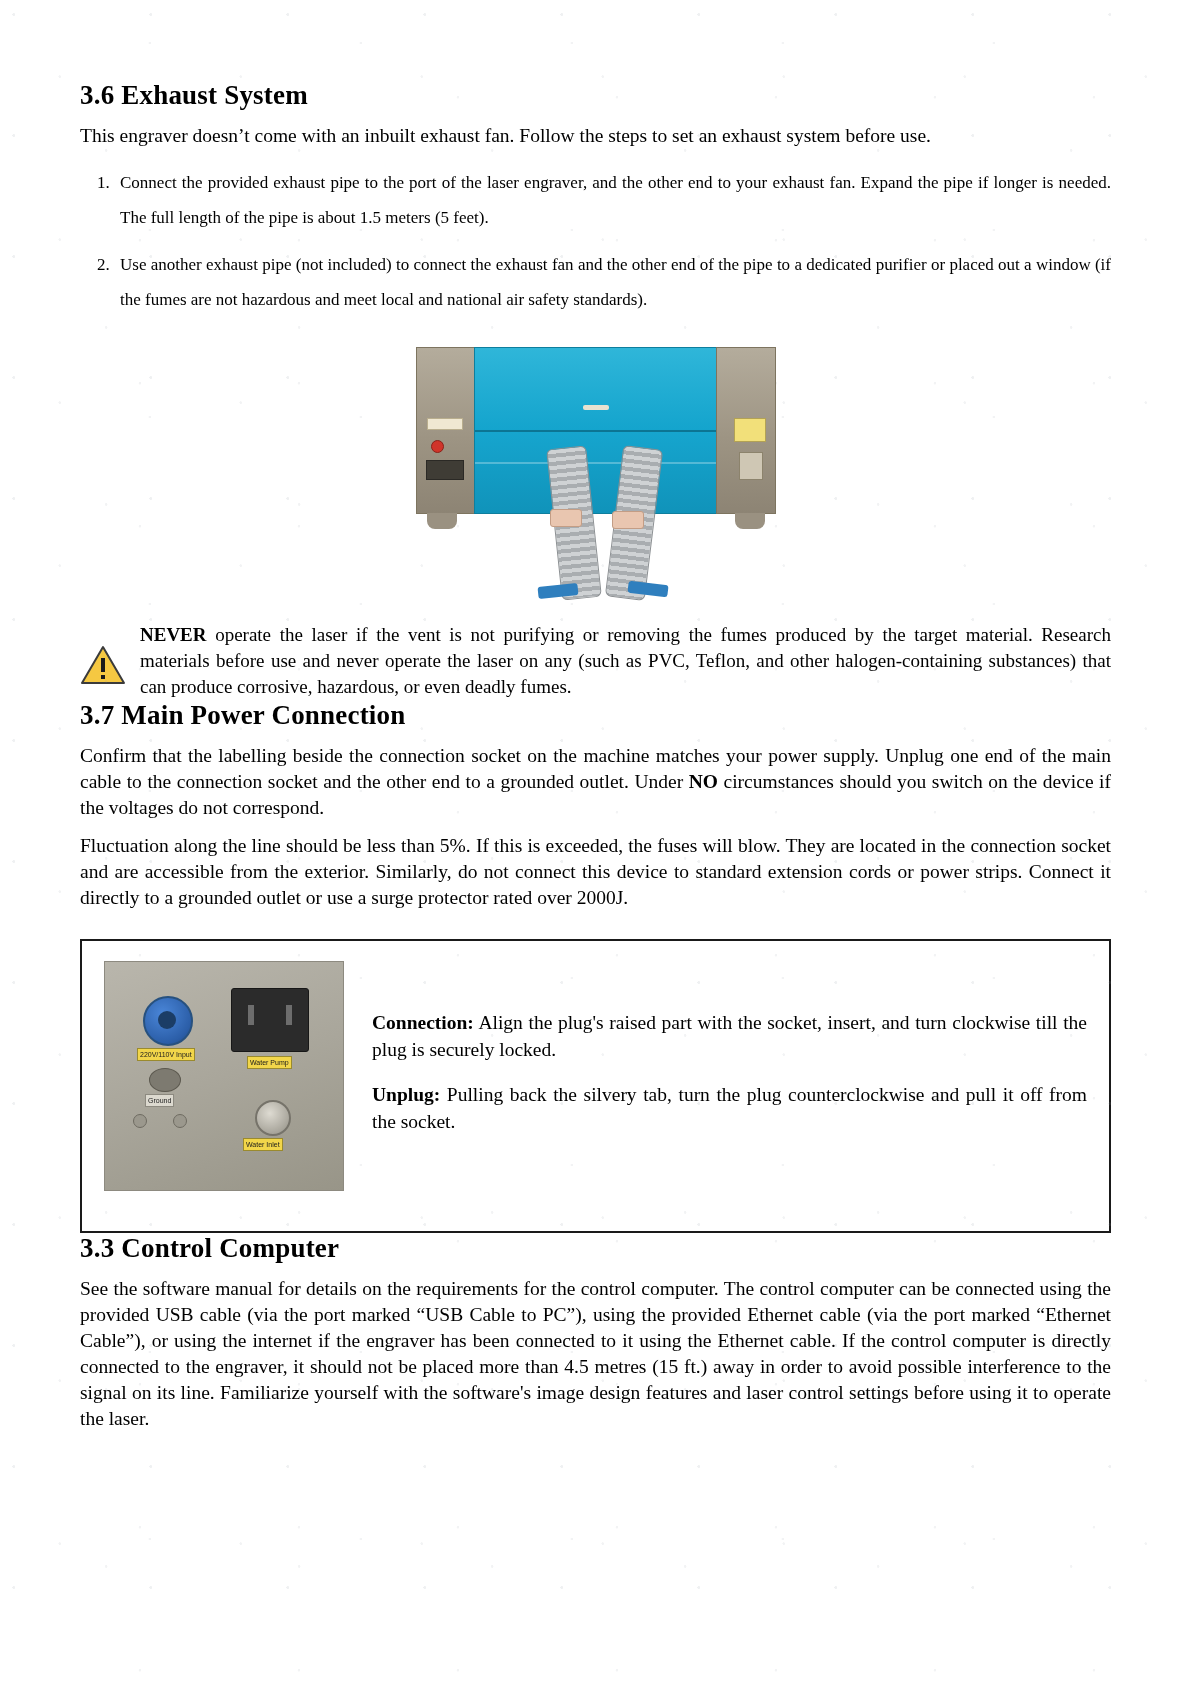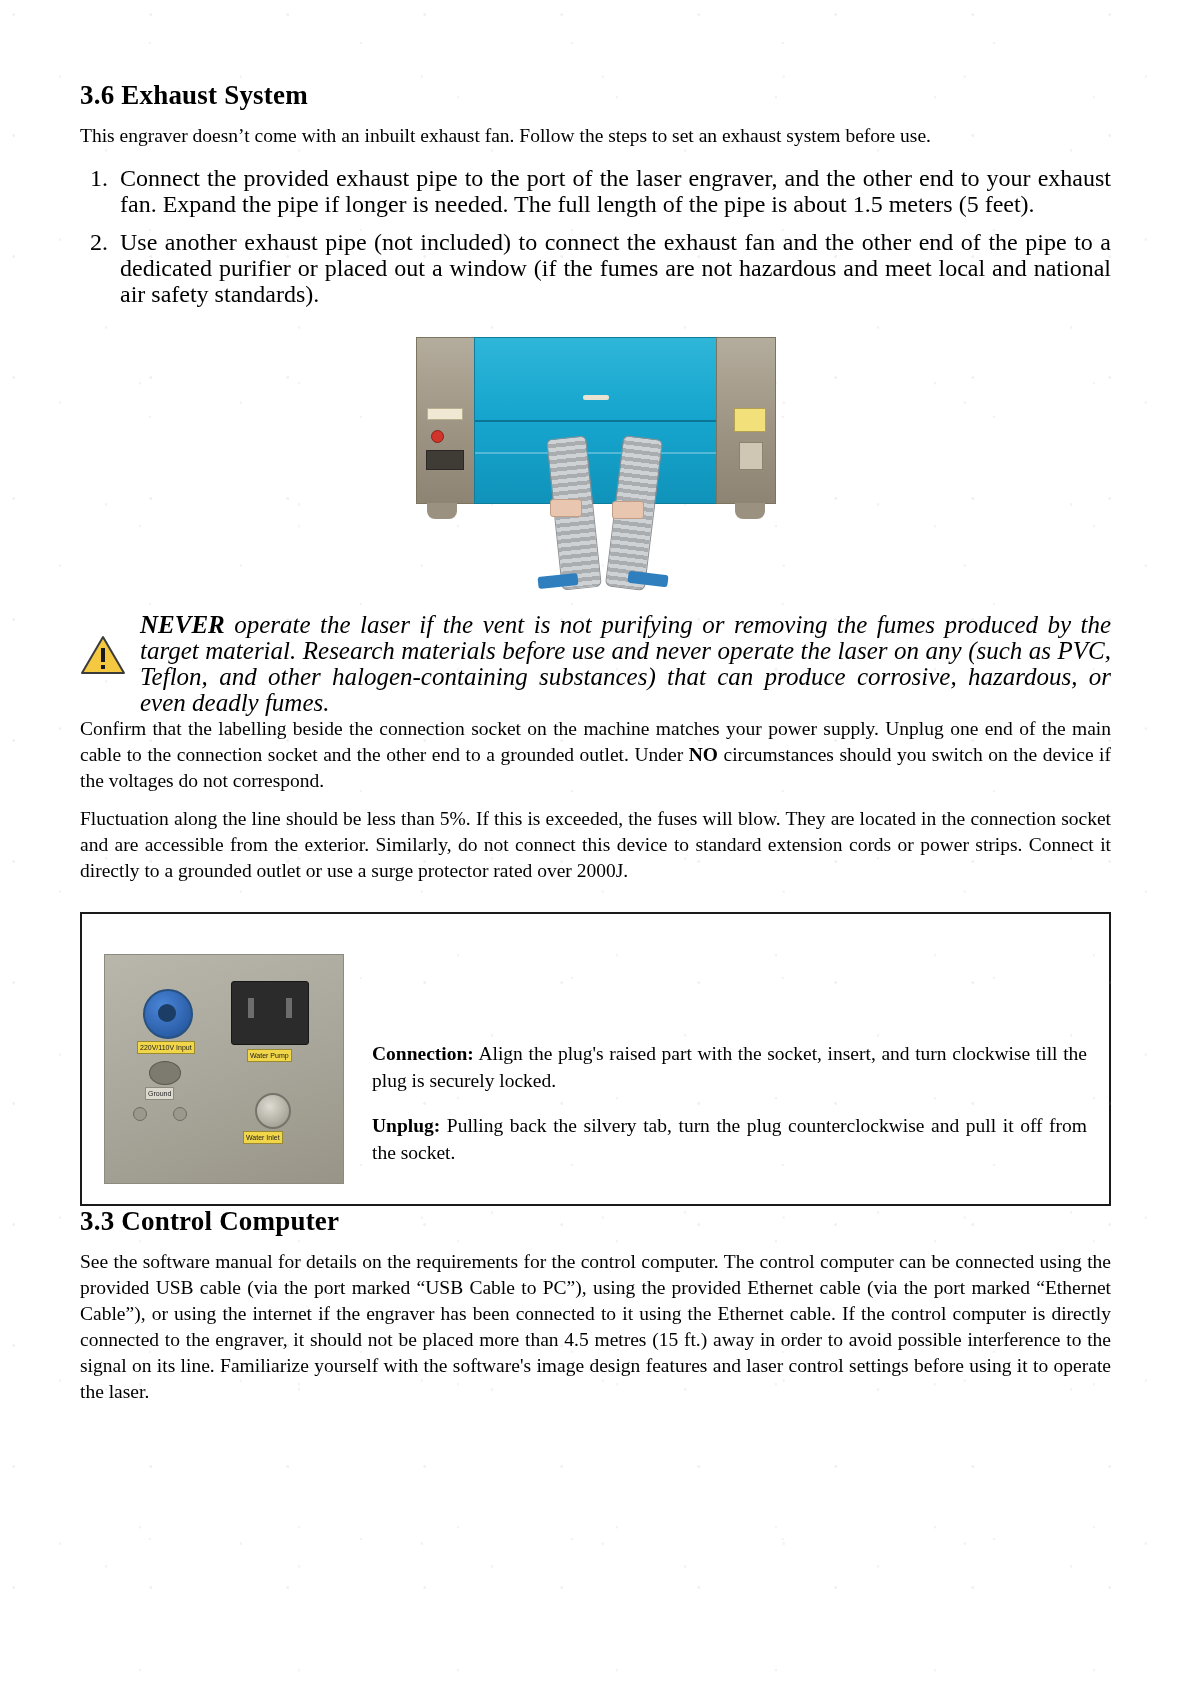--- a/index.html
+++ b/index.html
@@ -45,22 +45,22 @@
   .section-3-8 { margin-top: 52px; }
   p.body {
     font-size: 19.5px;
     line-height: 26px;
     margin: 0 0 12px 0;
     text-align: justify;
   }
   ol.steps {
     margin: 16px 0 0 0;
     padding-left: 34px;
-    font-size: 24px;
-    line-height: 26px;
+    font-size: 17px;
+    line-height: 35px;
   }
   ol.steps li {
     margin-bottom: 12px;
     text-align: justify;
     padding-left: 6px;
   }
   .figure-machine {
     margin: 22px auto 14px auto;
     width: 360px;
     height: 265px;
@@ -171,33 +171,32 @@
     align-items: flex-start;
     gap: 14px;
     margin-top: 18px;
   }
   .warning-icon {
     flex: 0 0 auto;
     width: 46px;
     margin-top: 22px;
   }
   .warning-text {
-    font-size: 25px;
+    font-size: 19px;
     line-height: 26px;
     text-align: justify;
-    font-style: italic;
   }
   .bold { font-weight: bold; }
   .panel-box {
     margin-top: 28px;
     border: 2px solid #1a1a1a;
     padding: 20px 22px;
     display: flex;
     gap: 28px;
-    align-items: flex-end;
+    align-items: flex-start;
     min-height: 250px;
   }
   .photo-socket {
     flex: 0 0 auto;
     width: 238px;
     height: 228px;
     background: linear-gradient(160deg,#b9b6ac 0%, #a9a69b 50%, #989588 100%);
     position: relative;
     border: 1px solid #8d8a80;
   }
@@ -330,20 +329,21 @@
         <polygon points="23,3 44,39 2,39" fill="#f5c842" stroke="#3b3b3b" stroke-width="2" stroke-linejoin="round"></polygon>
         <rect x="21" y="14" width="4" height="14" fill="#1a1a1a"></rect>
         <rect x="21" y="31" width="4" height="4" fill="#1a1a1a"></rect>
       </svg>
     </div>
     <div class="warning-text">
       <span class="bold">NEVER</span><span> operate the laser if the vent is not purifying or removing the fumes produced by the target material. Research materials before use and never operate the laser on any (such as PVC, Teflon, and other halogen-containing substances) that can produce corrosive, hazardous, or even deadly fumes.</span>
     </div>
   </div>
 
+  <h2 class="section-title section-3-7">3.7 Main Power Connection</h2>
 
   <p class="body"><span>Confirm that the labelling beside the connection socket on the machine matches your power supply. Unplug one end of the main cable to the connection socket and the other end to a grounded outlet. Under </span><span class="bold">NO</span><span> circumstances should you switch on the device if the voltages do not correspond.</span></p>
 
   <p class="body">Fluctuation along the line should be less than 5%. If this is exceeded, the fuses will blow. They are located in the connection socket and are accessible from the exterior. Similarly, do not connect this device to standard extension cords or power strips. Connect it directly to a grounded outlet or use a surge protector rated over 2000J.</p>
 
   <div class="panel-box">
     <div class="photo-socket">
       <div class="sock-power"></div>
       <div class="sock-outlet"></div>
       <div class="sock-ground"></div>

